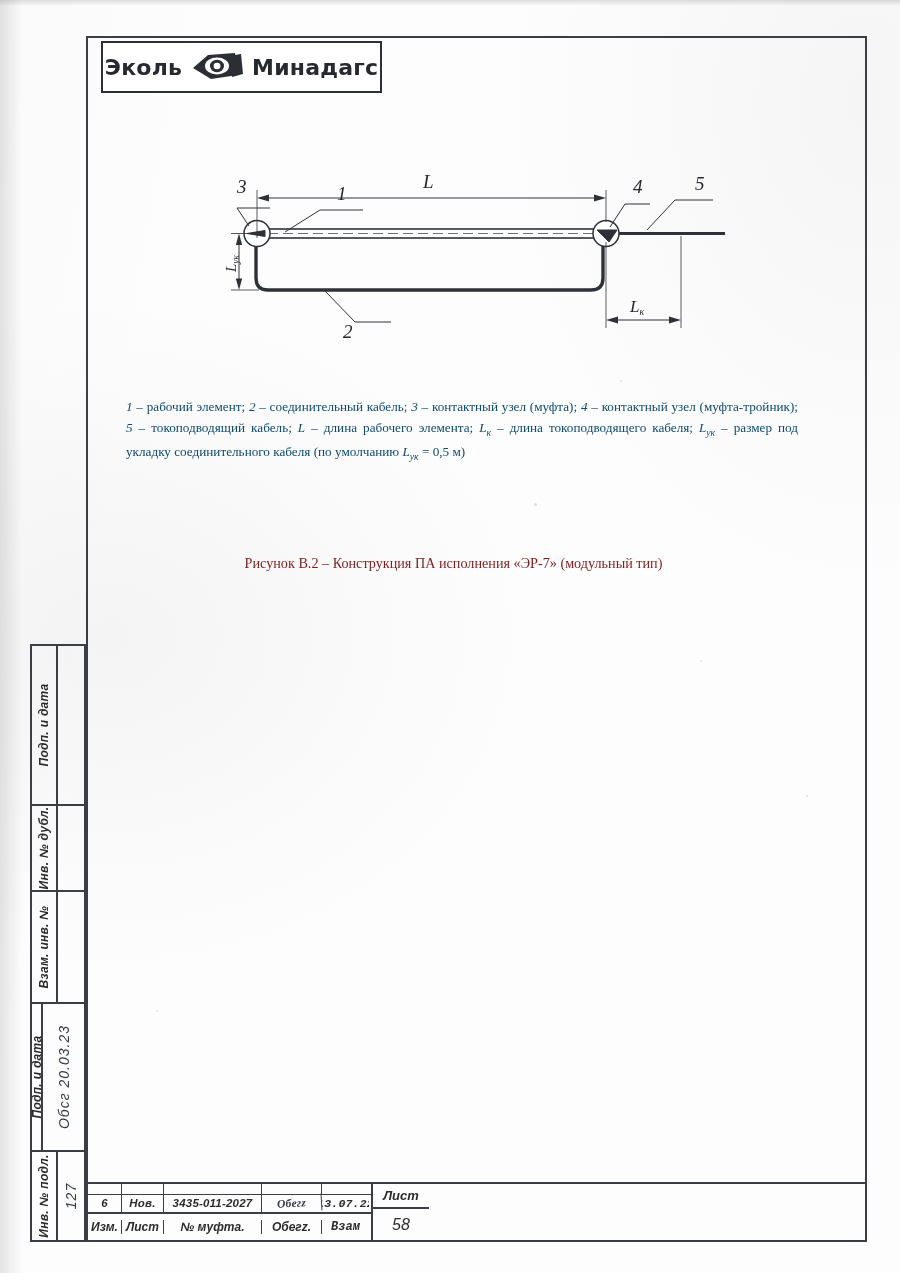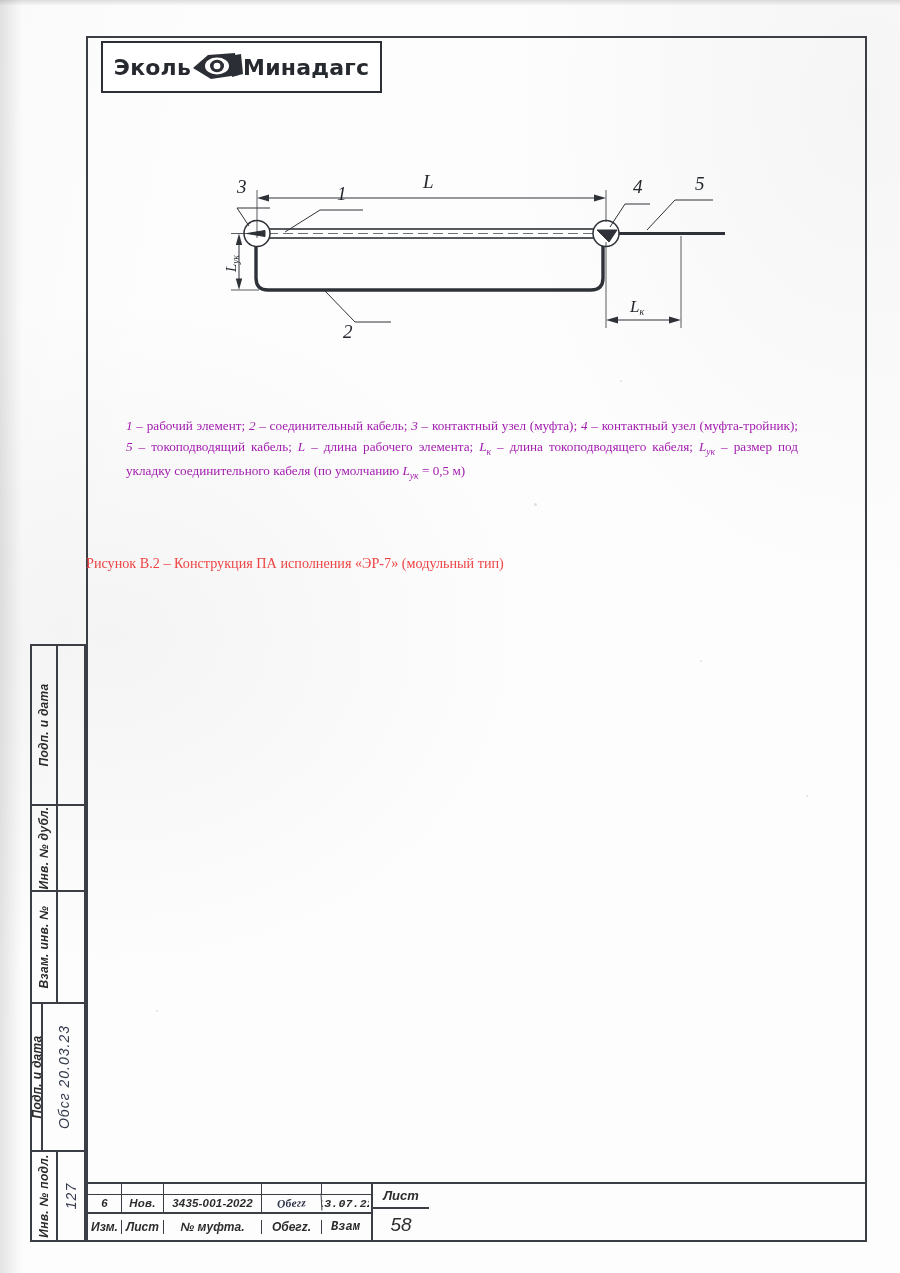--- a/index.html
+++ b/index.html
@@ -63,20 +63,21 @@
     left: 101px;
     top: 41px;
     width: 281px;
     height: 52px;
     border: 2px solid #2c3036;
     box-sizing: border-box;
     background: #fff;
     display: flex;
     align-items: center;
     justify-content: center;
+    gap: 9px;
     padding: 0 8px;
   }
   .logo-word {
     font-family: "DejaVu Sans", sans-serif;
     font-weight: 700;
     font-size: 22px;
     letter-spacing: 0.2px;
     color: #26292e;
     white-space: nowrap;
   }
@@ -95,34 +96,33 @@
   
   #legend-text {
     position: absolute;
     left: 126px;
     top: 396px;
     width: 672px;
     font-size: 13.2px;
     line-height: 1.62;
     text-align: justify;
     text-justify: inter-word;
-    color: #a21caf;
-    margin-top: 19px;
+    color: #0c4a6e;
   }
   #legend-text i { font-style: italic; }
   .sub { font-size: 9.6px; vertical-align: sub; font-style: italic; }
 
   #figure-caption {
     position: absolute;
     left: 86px;
     top: 555px;
     width: 735px;
-    text-align: left;
+    text-align: center;
     font-size: 14.2px;
-    color: #ef4444;
+    color: #7f1d1d;
   }
 
   
   #sidebar {
     position: absolute;
     left: 30px;
     top: 644px;
     width: 56px;
     height: 598px;
     border: 2px solid #3b3f45;
@@ -270,21 +270,21 @@
     font-size: 13px;
     color: #2c2c2c;
   }
   #sheet-number {
     flex: 1 1 auto;
     display: flex;
     align-items: center;
     justify-content: center;
     font-family: "Liberation Sans", sans-serif;
     font-style: italic;
-    font-size: 19px;
+    font-size: 16px;
     color: #2c2c2c;
   }
 
   
   .speck {
     position: absolute;
     background: rgba(90,90,100,0.18);
     border-radius: 50%;
     pointer-events: none;
   }
@@ -436,21 +436,21 @@
       <div class="rev-row r-blank">
         <div class="rev-cell c-izm"></div>
         <div class="rev-cell c-list"></div>
         <div class="rev-cell c-doc"></div>
         <div class="rev-cell c-podp"></div>
         <div class="rev-cell c-data"></div>
       </div>
       <div class="rev-row r-data">
         <div class="rev-cell c-izm">6</div>
         <div class="rev-cell c-list">Нов.</div>
-        <div class="rev-cell c-doc">3435-001-2022</div>
+        <div class="rev-cell c-doc">3435-011-2027</div>
         <div class="rev-cell c-podp sig">Обегz</div>
         <div class="rev-cell c-data">13.07.22</div>
       </div>
       <div class="rev-row r-head">
         <div class="rev-cell c-izm">Изм.</div>
         <div class="rev-cell c-list">Лист</div>
         <div class="rev-cell c-doc">№ муфта.</div>
         <div class="rev-cell c-podp">Обегz.</div>
         <div class="rev-cell c-data">Взам</div>
       </div>

